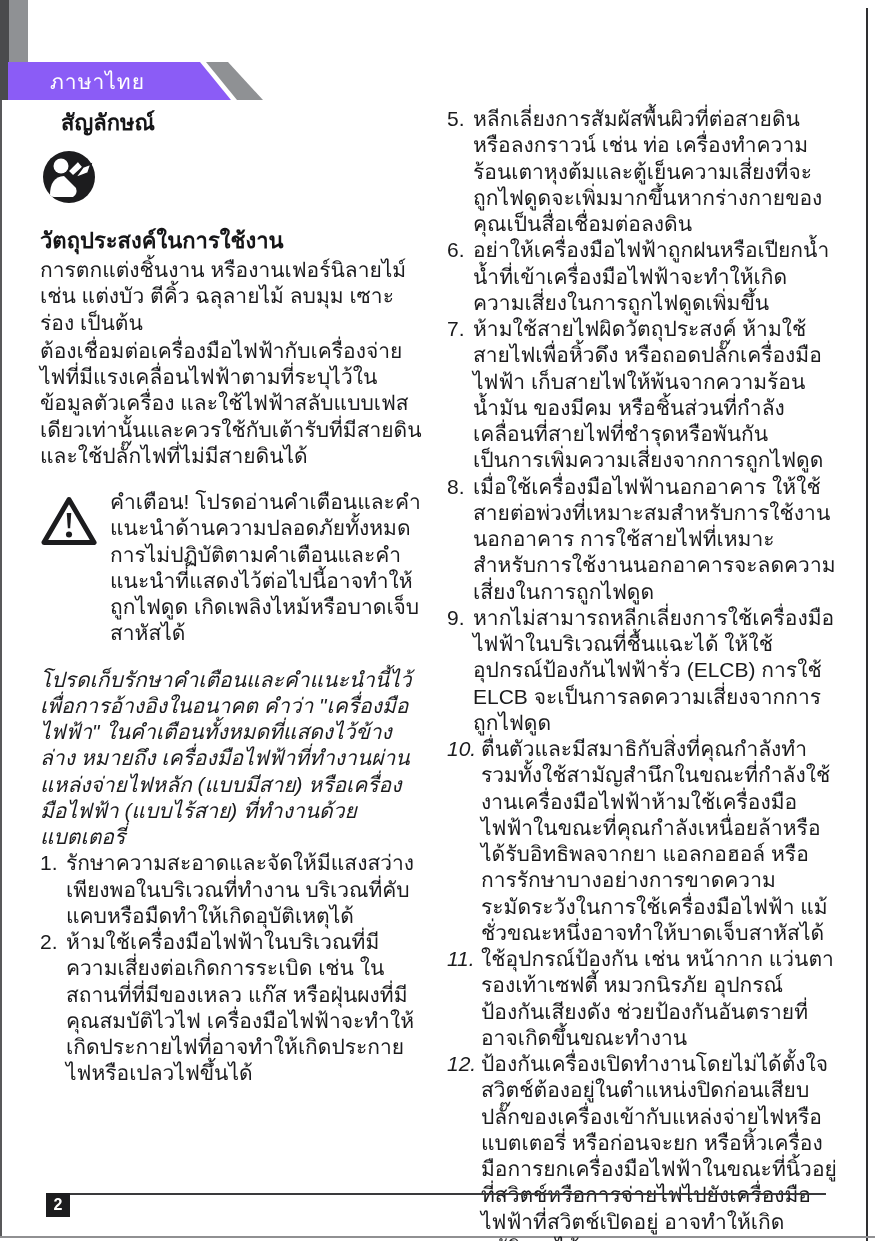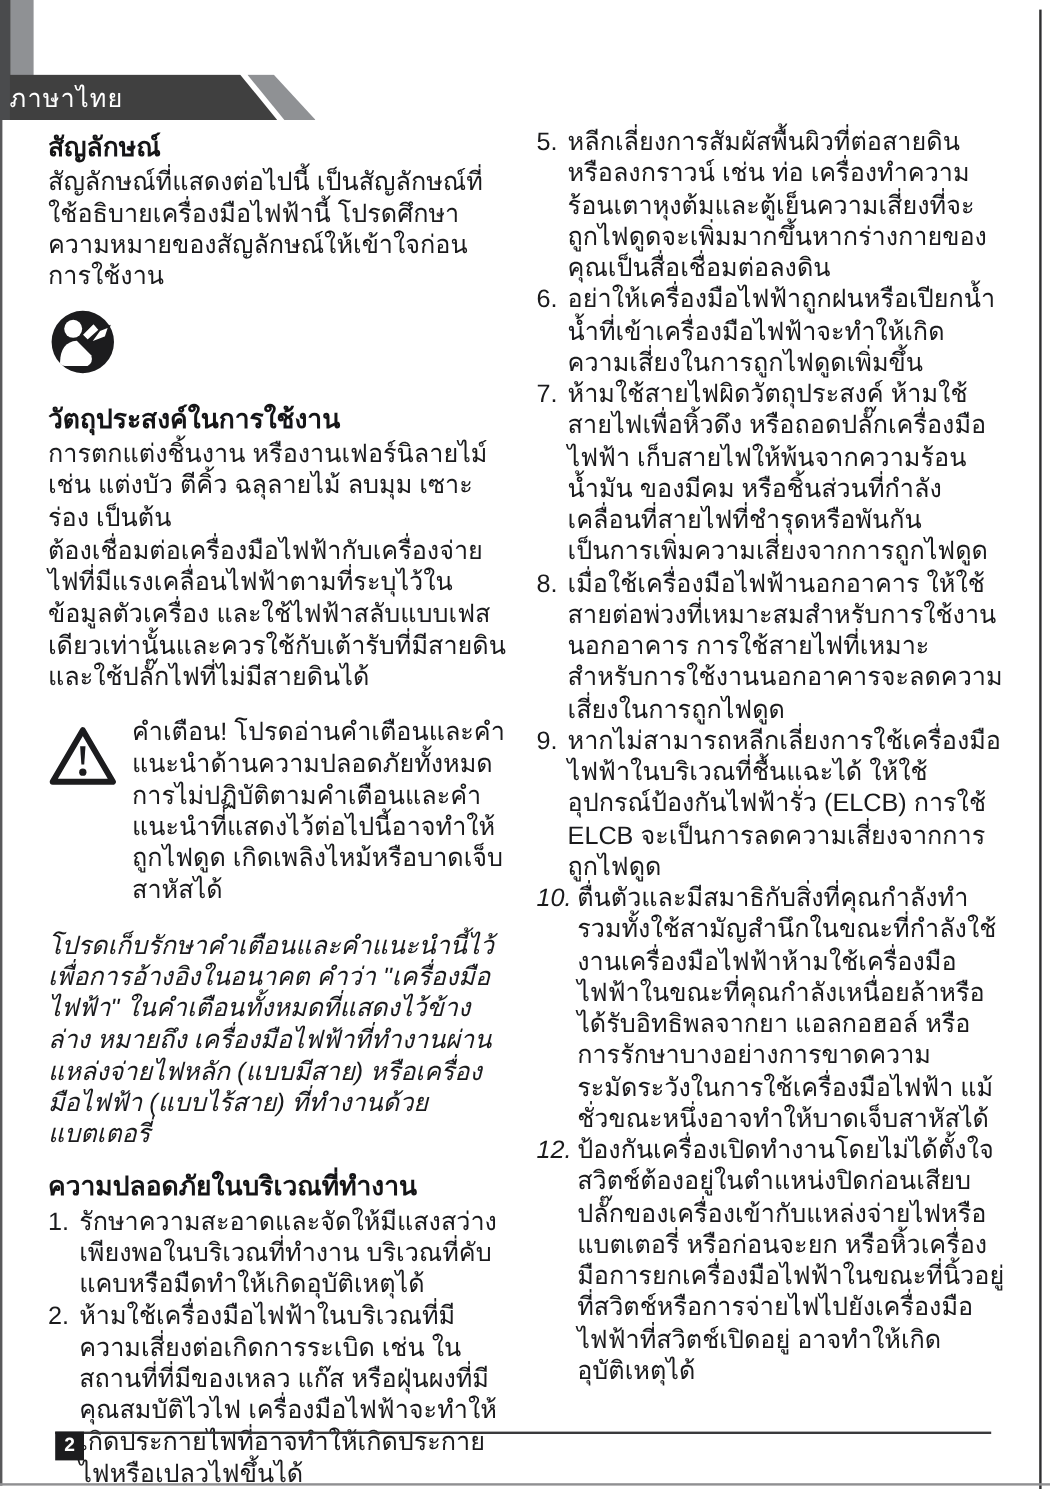--- a/index.html
+++ b/index.html
@@ -8,32 +8,32 @@
     font-family:"Liberation Sans","DejaVu Sans",sans-serif;
     color:#1b1b1d;overflow:hidden;
   }
   
   .edge-left{position:absolute;left:0;top:0;width:2px;height:1238px;background:#58585a;}
   .edge-right{position:absolute;left:866px;top:8px;width:2px;height:1233px;background:#2e2e30;}
   .edge-bottom{position:absolute;left:0;top:1236px;width:875px;height:2px;background:#909092;}
   
   .corner-stripe{position:absolute;left:0;top:0;width:9px;height:100px;background:#4a4b4d;}
   .band-vert{position:absolute;left:9px;top:0;width:19px;height:100px;background:#8f9194;}
-  .band{position:absolute;left:8px;top:62px;width:225px;height:38px;background:#404040;
+  .band{position:absolute;left:8px;top:62px;width:225px;height:38px;background:#8b5cf6;
         clip-path:polygon(0 0,192px 0,223px 100%,0 100%);
-        display:flex;align-items:center;}
+        display:flex;align-items:center;justify-content:center;}
   .band span{color:#ffffff;font-size:21px;letter-spacing:1px;padding-right:46px;}
   .band-slash{position:absolute;left:206px;top:62px;width:57px;height:38px;background:#8f9194;
         clip-path:polygon(0 0,22px 0,57px 100%,31px 100%);}
   
   .col{position:absolute;font-size:21px;line-height:1.25;}
   .col-left{left:40px;top:110px;width:384px;}
   .col-right{left:447px;top:106px;width:390px;}
   h3{font-size:22px;line-height:1.2;margin:17px 0 3px 0;font-weight:bold;color:#151517;}
-  h3.first{margin-top:0;}
+  h3.first{margin-top:0;margin-left:21px;}
   p{margin:0 0 2px 0;}
   .iconwrap{margin:14px 0 10px 2px;}
   .warnrow{display:flex;align-items:flex-start;margin:20px 0 14px 0;}
   .warnrow .tri{flex:0 0 58px;margin:6px 12px 0 0;}
   .warnrow .wtxt{flex:1;}
   .keep{margin:20px 0 0 0;font-style:italic;}
   .li{display:flex;margin:0;}
   .li .num{flex:0 0 26px;}
   .col-right .sec2 .li .num{flex:0 0 34px;font-style:italic;}
   .li .txt{flex:1;}
@@ -51,21 +51,20 @@
 
 <div class="corner-stripe"></div>
 <div class="band-vert"></div>
 <div class="band">
   <span>ภาษาไทย</span>
 </div>
 <div class="band-slash"></div>
 
 <div class="col col-left">
   <h3 class="first">สัญลักษณ์</h3>
-  <p>สัญลักษณ์ที่แสดงต่อไปนี้ เป็นสัญลักษณ์ที่ใช้อธิบายเครื่องมือไฟฟ้านี้ โปรดศึกษาความหมายของสัญลักษณ์ให้เข้าใจก่อนการใช้งาน</p>
 
   <div class="iconwrap">
     <svg width="54" height="54" viewBox="0 0 54 54">
       <circle cx="27" cy="27" r="26" fill="#1c1c1e"></circle>
       <circle cx="19" cy="16" r="7.5" fill="#ffffff"></circle>
       <path d="M8 45 Q8 27 22 26 L34 38 Q36 44 31 47 L12 47 Q9 47 8 45 Z" fill="#ffffff"></path>
       <path d="M26 21 L36 11 L41 17 L31 26 Z" fill="#ffffff" stroke="#1c1c1e" stroke-width="1.6"></path>
       <path d="M41 17 L49 14 L46 23 L33 28 Z" fill="#ffffff" stroke="#1c1c1e" stroke-width="1.6"></path>
     </svg>
   </div>
@@ -81,21 +80,20 @@
         <path d="M32 5 L60 53 L4 53 Z" fill="none" stroke="#1c1c1e" stroke-width="5.5" stroke-linejoin="round"></path>
         <path d="M29.5 20 L34.5 20 L33.3 37 L30.7 37 Z" fill="#1c1c1e"></path>
         <circle cx="32" cy="44" r="3.4" fill="#1c1c1e"></circle>
       </svg>
     </span>
     <span class="wtxt">คำเตือน! โปรดอ่านคำเตือนและคำแนะนำด้านความปลอดภัยทั้งหมด การไม่ปฏิบัติตามคำเตือนและคำแนะนำที่แสดงไว้ต่อไปนี้อาจทำให้ถูกไฟดูด เกิดเพลิงไหม้หรือบาดเจ็บสาหัสได้</span>
   </div>
 
   <p class="keep">โปรดเก็บรักษาคำเตือนและคำแนะนำนี้ไว้เพื่อการอ้างอิงในอนาคต คำว่า "เครื่องมือไฟฟ้า" ในคำเตือนทั้งหมดที่แสดงไว้ข้างล่าง หมายถึง เครื่องมือไฟฟ้าที่ทำงานผ่านแหล่งจ่ายไฟหลัก (แบบมีสาย) หรือเครื่องมือไฟฟ้า (แบบไร้สาย) ที่ทำงานด้วยแบตเตอรี่</p>
 
-  <h3>ความปลอดภัยในบริเวณที่ทำงาน</h3>
   <div>
       <div class="li">
         <span class="num">1.</span>
         <span class="txt">รักษาความสะอาดและจัดให้มีแสงสว่างเพียงพอในบริเวณที่ทำงาน บริเวณที่คับแคบหรือมืดทำให้เกิดอุบัติเหตุได้</span>
       </div>
       <div class="li">
         <span class="num">2.</span>
         <span class="txt">ห้ามใช้เครื่องมือไฟฟ้าในบริเวณที่มีความเสี่ยงต่อเกิดการระเบิด เช่น ในสถานที่ที่มีของเหลว แก๊ส หรือฝุ่นผงที่มีคุณสมบัติไวไฟ เครื่องมือไฟฟ้าจะทำให้เกิดประกายไฟที่อาจทำให้เกิดประกายไฟหรือเปลวไฟขึ้นได้</span>
       </div>
     </div>
@@ -125,20 +123,24 @@
         <span class="txt">หากไม่สามารถหลีกเลี่ยงการใช้เครื่องมือไฟฟ้าในบริเวณที่ชื้นแฉะได้ ให้ใช้อุปกรณ์ป้องกันไฟฟ้ารั่ว (ELCB) การใช้ ELCB จะเป็นการลดความเสี่ยงจากการถูกไฟดูด</span>
       </div>
     </div>
 
   <div class="sec2">
       <div class="li">
         <span class="num">10.</span>
         <span class="txt">ตื่นตัวและมีสมาธิกับสิ่งที่คุณกำลังทำ รวมทั้งใช้สามัญสำนึกในขณะที่กำลังใช้งานเครื่องมือไฟฟ้าห้ามใช้เครื่องมือไฟฟ้าในขณะที่คุณกำลังเหนื่อยล้าหรือได้รับอิทธิพลจากยา แอลกอฮอล์ หรือการรักษาบางอย่างการขาดความระมัดระวังในการใช้เครื่องมือไฟฟ้า แม้ชั่วขณะหนึ่งอาจทำให้บาดเจ็บสาหัสได้</span>
       </div>
       <div class="li">
+        <span class="num">11.</span>
+        <span class="txt">ใช้อุปกรณ์ป้องกัน เช่น หน้ากาก แว่นตา รองเท้าเซฟตี้ หมวกนิรภัย อุปกรณ์ป้องกันเสียงดัง ช่วยป้องกันอันตรายที่อาจเกิดขึ้นขณะทำงาน</span>
+      </div>
+      <div class="li">
         <span class="num">12.</span>
         <span class="txt">ป้องกันเครื่องเปิดทำงานโดยไม่ได้ตั้งใจ สวิตช์ต้องอยู่ในตำแหน่งปิดก่อนเสียบปลั๊กของเครื่องเข้ากับแหล่งจ่ายไฟหรือแบตเตอรี่ หรือก่อนจะยก หรือหิ้วเครื่องมือการยกเครื่องมือไฟฟ้าในขณะที่นิ้วอยู่ที่สวิตช์หรือการจ่ายไฟไปยังเครื่องมือไฟฟ้าที่สวิตช์เปิดอยู่ อาจทำให้เกิดอุบัติเหตุได้</span>
       </div>
     </div>
 </div>
 
 <div class="foot-line"></div>
 <div class="page-badge">
   <span>2</span>
 </div>

